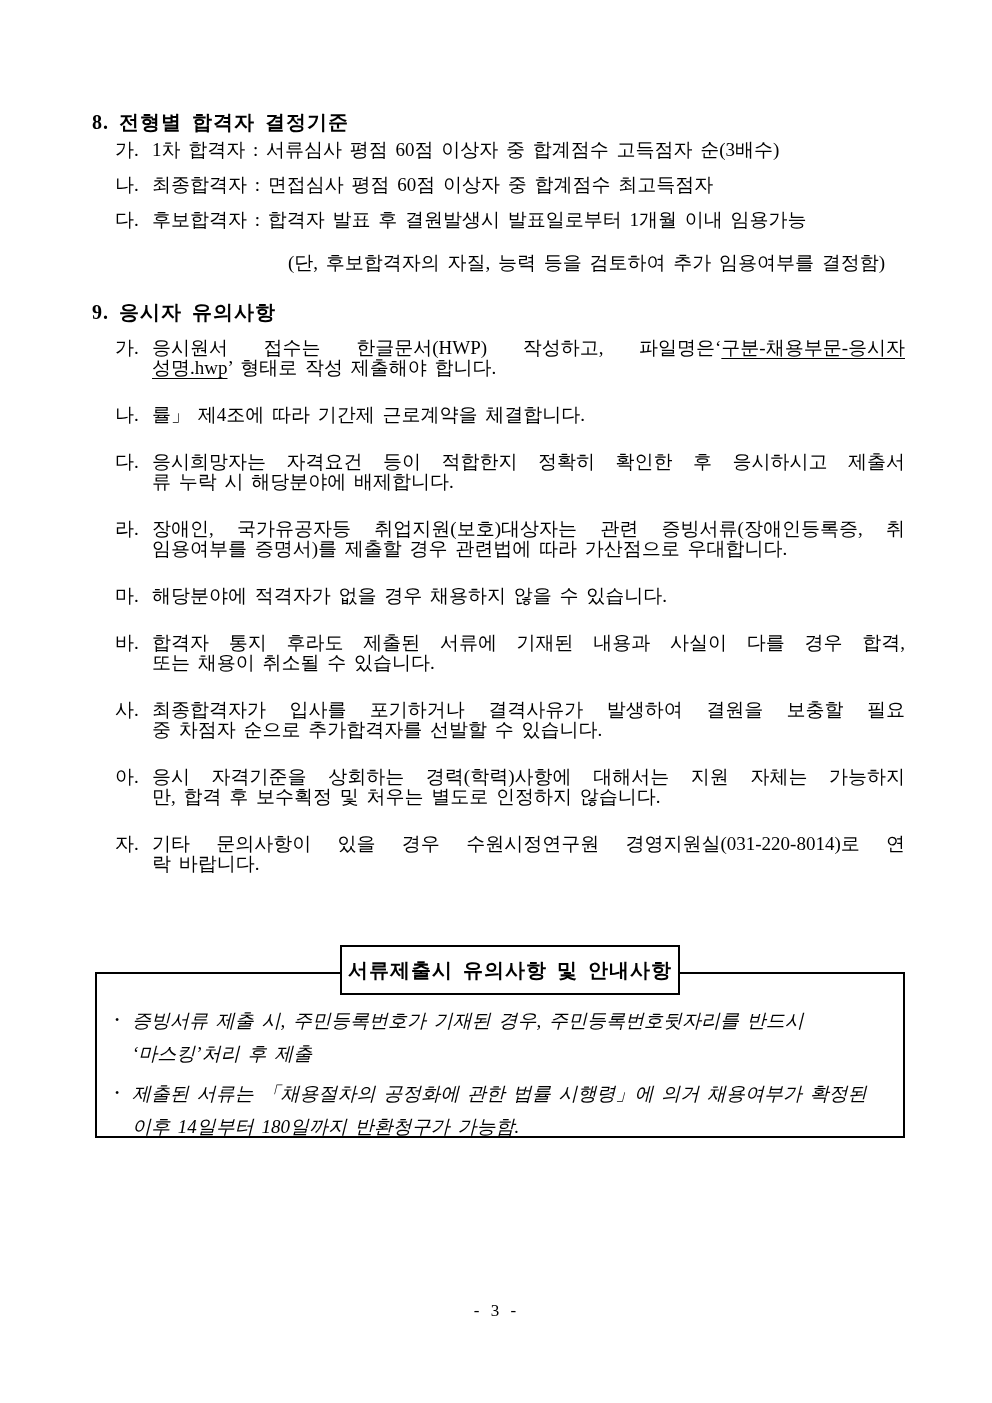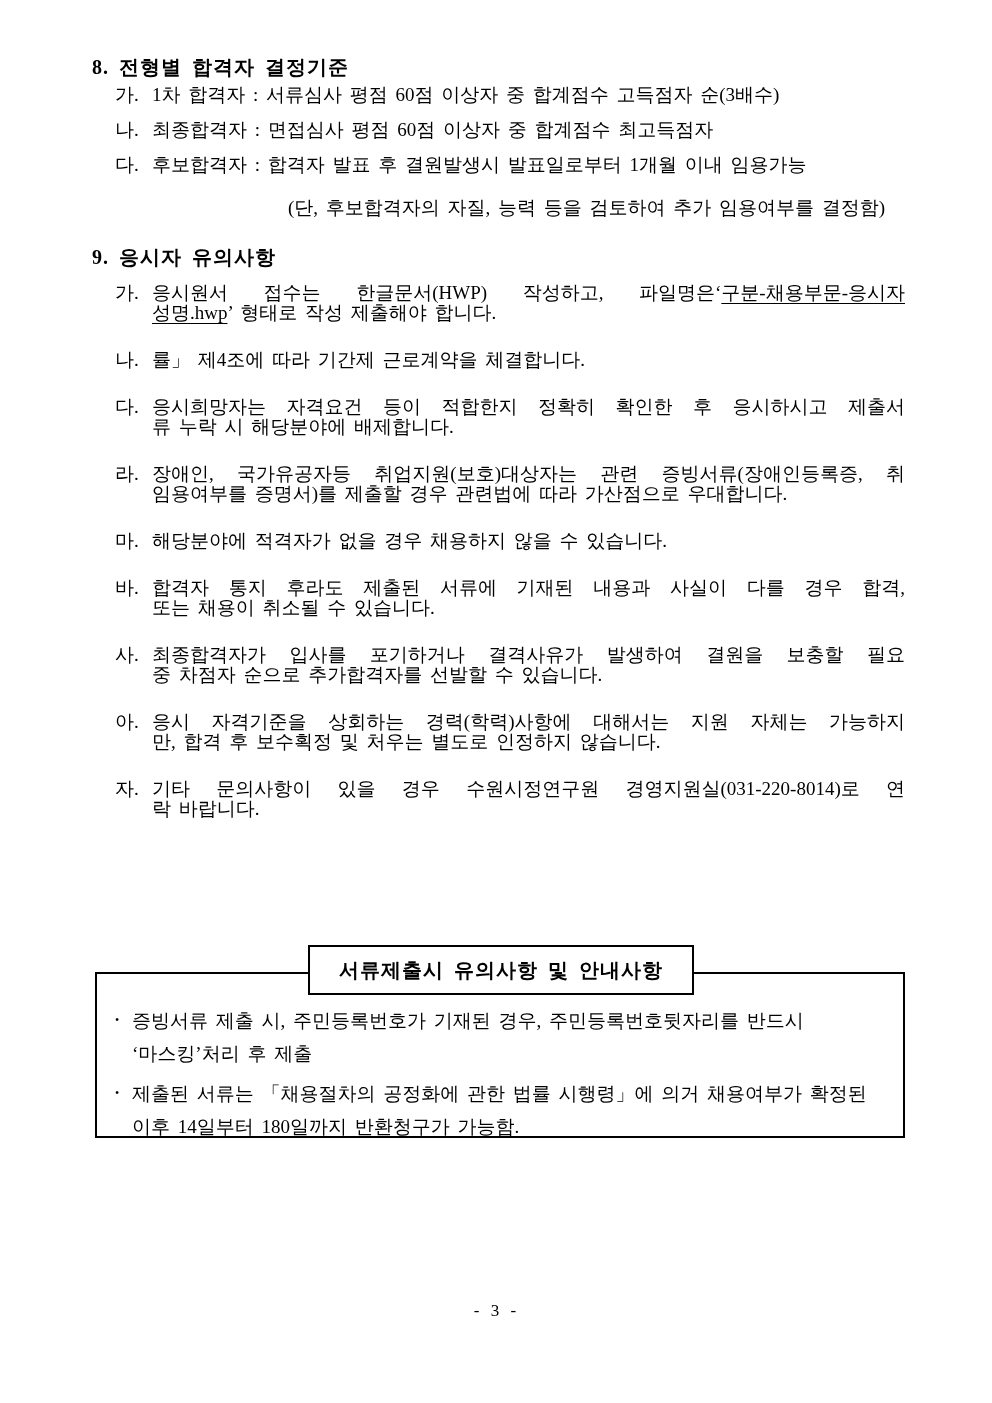--- a/index.html
+++ b/index.html
@@ -13,42 +13,42 @@
     font-size:19px;
     line-height:20px;
     word-spacing:3px;
     overflow:hidden;
   }
   .sec{margin-left:92px;width:813px;}
   .shead{
     font-size:20px;line-height:24px;font-weight:bold;
     margin:0;letter-spacing:1px;word-spacing:4px;
   }
-  #sec8{padding-top:55px;}
+  #sec8{padding-top:110px;}
   .items-8{margin-top:6px;}
   .item{position:relative;padding-left:60px;margin-bottom:15px;}
   .item .ilabel{position:absolute;left:23px;top:0;white-space:nowrap;}
   #sec9{margin-top:27px;}
   #sec9 .shead{margin-bottom:14px;}
   .items-9 .item{margin-bottom:27px;}
   .tline{white-space:nowrap;}
   .fill{text-align:justify;text-align-last:justify;}
   .note-line{margin-left:136px;margin-top:23px;white-space:nowrap;}
   .ul{text-decoration:underline;text-underline-offset:4px;}
   .notice-box{
     position:absolute;left:95px;top:972px;width:810px;height:166px;
     border:2px solid #000;box-sizing:border-box;
     padding:30px 14px 0 18px;
   }
   .bullet-row{display:flex;align-items:flex-start;line-height:33px;margin-bottom:7px;}
   .bullet-glyph{flex:none;width:17px;font-size:12px;line-height:33px;}
-  .btext{flex:1;min-width:0;}
+  .btext{flex:1;min-width:0;font-style:italic;}
   .btext .tline{line-height:33px;}
   .notice-title{
-    position:absolute;left:308px;top:945px;width:386px;height:50px;
+    position:absolute;left:340px;top:945px;width:340px;height:50px;
     border:2px solid #000;box-sizing:border-box;background:#ffffff;
     font-weight:bold;font-size:20px;letter-spacing:1px;word-spacing:4px;
     display:flex;align-items:center;justify-content:center;
   }
   .footer{
     position:absolute;left:0;top:1300px;width:100%;
     text-align:center;font-size:17px;line-height:22px;letter-spacing:2px;
   }
 </style>
 </head>

